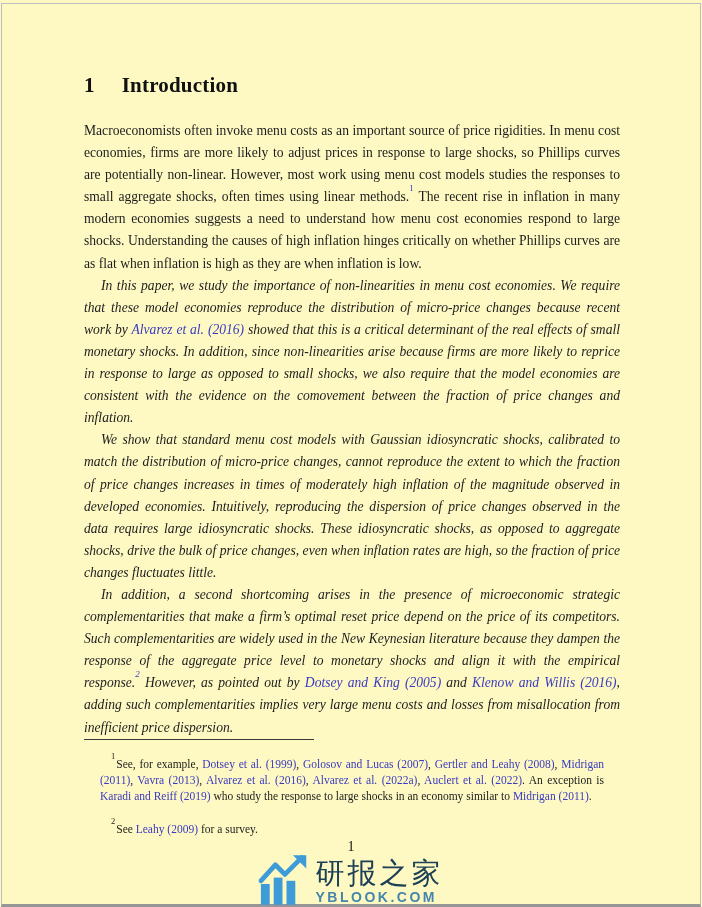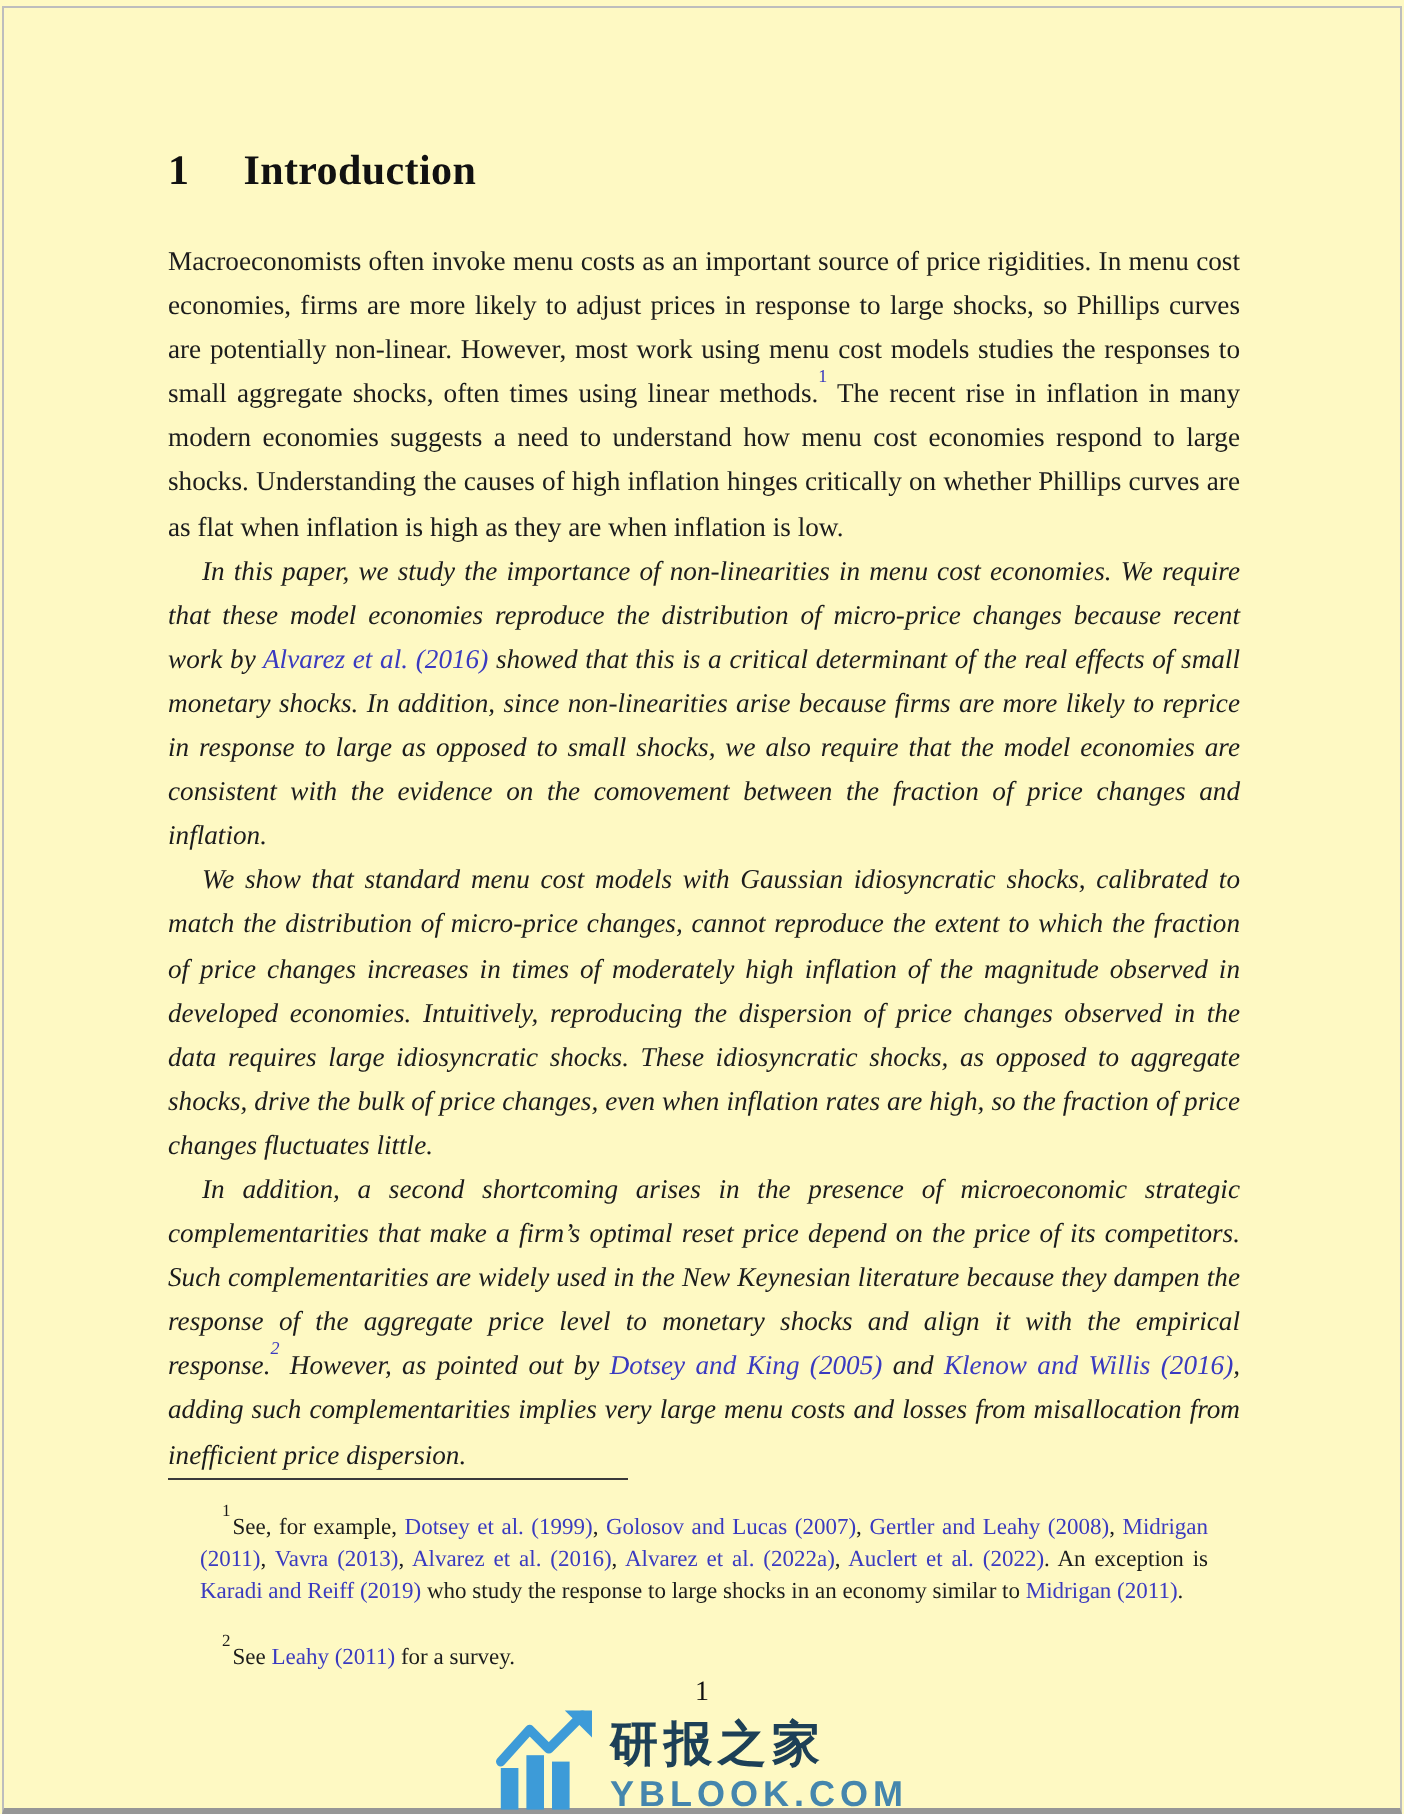--- a/index.html
+++ b/index.html
@@ -63,26 +63,26 @@
   .watermark {
     position:absolute; top:855px; left:50%;
     transform:translateX(-50%);
     display:flex; align-items:flex-end; gap:9px;
     z-index:2; white-space:nowrap;
   }
   .wm-icon { color:var(--wm-icon,#3d9bd8); width:48px; height:50px; flex:0 0 auto; }
   .wm-text { display:flex; flex-direction:column; align-items:flex-start; }
   .wm-name {
     font-family:sans-serif;
-    font-size:24px; font-weight:bold; line-height:30px;
+    font-size:29px; font-weight:normal; line-height:30px;
     letter-spacing:3px; color:var(--wm-name,#1d4057);
   }
   .wm-domain {
     font-family:"Liberation Sans","DejaVu Sans",sans-serif;
-    font-size:18px; font-weight:600; line-height:16px;
+    font-size:14px; font-weight:600; line-height:16px;
     letter-spacing:2.5px; color:var(--wm-domain,#4586ad);
     margin-top:1px;
   }
 </style>
 </head>
 <body>
 
 <div class="page">
   <div class="page-border"></div>
 
@@ -92,21 +92,21 @@
     <div class="body-text">
       <p>Macroeconomists often invoke menu costs as an important source of price rigidities. In menu cost economies, firms are more likely to adjust prices in response to large shocks, so Phillips curves are potentially non-linear. However, most work using menu cost models studies the responses to small aggregate shocks, often times using linear methods.<sup class="fnmark">1</sup> The recent rise in inflation in many modern economies suggests a need to understand how menu cost economies respond to large shocks. Understanding the causes of high inflation hinges critically on whether Phillips curves are as flat when inflation is high as they are when inflation is low.</p>
       <p class="indent">In this paper, we study the importance of non-linearities in menu cost economies. We require that these model economies reproduce the distribution of micro-price changes because recent work by <span class="cite">Alvarez et al. (2016)</span> showed that this is a critical determinant of the real effects of small monetary shocks. In addition, since non-linearities arise because firms are more likely to reprice in response to large as opposed to small shocks, we also require that the model economies are consistent with the evidence on the comovement between the fraction of price changes and inflation.</p>
       <p class="indent">We show that standard menu cost models with Gaussian idiosyncratic shocks, calibrated to match the distribution of micro-price changes, cannot reproduce the extent to which the fraction of price changes increases in times of moderately high inflation of the magnitude observed in developed economies. Intuitively, reproducing the dispersion of price changes observed in the data requires large idiosyncratic shocks. These idiosyncratic shocks, as opposed to aggregate shocks, drive the bulk of price changes, even when inflation rates are high, so the fraction of price changes fluctuates little.</p>
       <p class="indent">In addition, a second shortcoming arises in the presence of microeconomic strategic complementarities that make a firm’s optimal reset price depend on the price of its competitors. Such complementarities are widely used in the New Keynesian literature because they dampen the response of the aggregate price level to monetary shocks and align it with the empirical response.<sup class="fnmark">2</sup> However, as pointed out by <span class="cite">Dotsey and King (2005)</span> and <span class="cite">Klenow and Willis (2016)</span>, adding such complementarities implies very large menu costs and losses from misallocation from inefficient price dispersion.</p>
     </div>
 
     <div class="footnotes">
       <div class="fn-rule"></div>
       <p class="footnote"><sup class="fn-marker">1</sup><span>See, for example, <span class="cite">Dotsey et al. (1999)</span>, <span class="cite">Golosov and Lucas (2007)</span>, <span class="cite">Gertler and Leahy (2008)</span>, <span class="cite">Midrigan (2011)</span>, <span class="cite">Vavra (2013)</span>, <span class="cite">Alvarez et al. (2016)</span>, <span class="cite">Alvarez et al. (2022a)</span>, <span class="cite">Auclert et al. (2022)</span>. An exception is <span class="cite">Karadi and Reiff (2019)</span> who study the response to large shocks in an economy similar to <span class="cite">Midrigan (2011)</span>.</span></p>
-      <p class="footnote"><sup class="fn-marker">2</sup><span>See <span class="cite">Leahy (2011)</span> for a survey.</span></p>
+      <p class="footnote"><sup class="fn-marker">2</sup><span>See <span class="cite">Leahy (2009)</span> for a survey.</span></p>
     </div>
   </div>
 
   <div class="page-number">1</div>
 
   <div class="watermark">
     <svg class="wm-icon" viewBox="0 0 60 62" xmlns="http://www.w3.org/2000/svg">
       <rect x="3" y="36" width="11" height="26" fill="currentColor"></rect>
       <rect x="19" y="28" width="11" height="34" fill="currentColor"></rect>
       <rect x="35" y="32" width="11" height="30" fill="currentColor"></rect>

